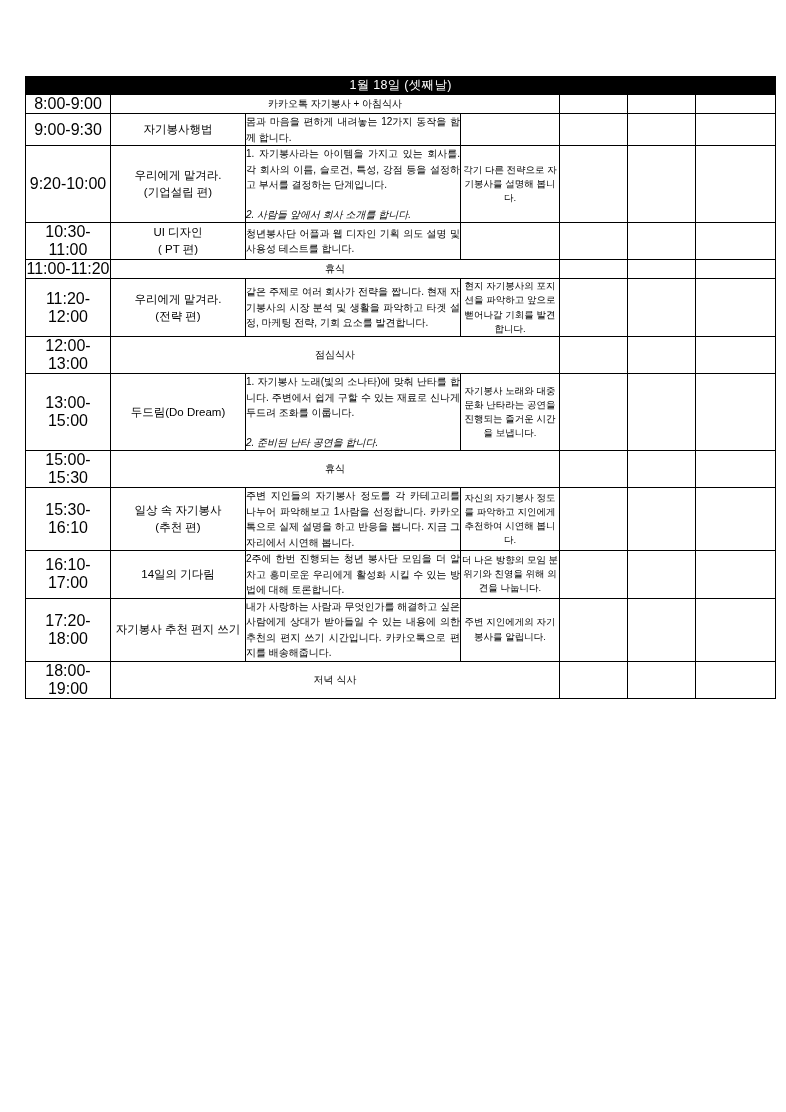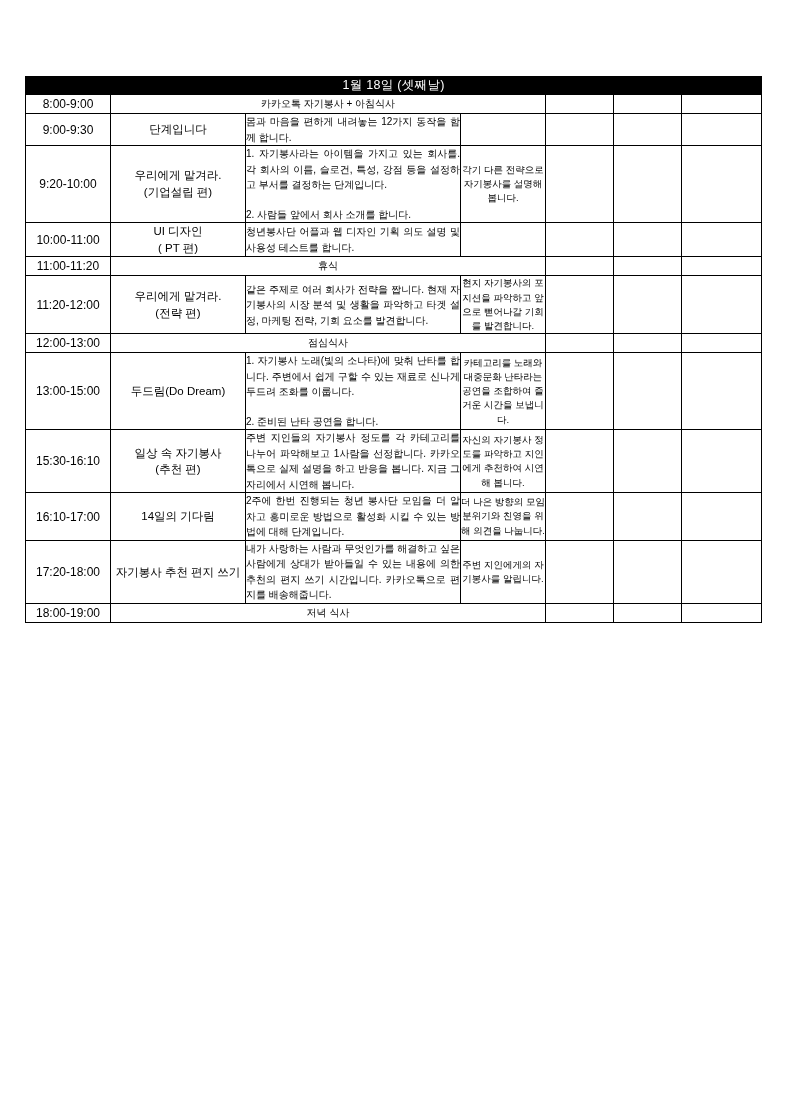--- a/index.html
+++ b/index.html
@@ -40,58 +40,59 @@
     background: #000000;
     color: #ffffff;
     text-align: center;
     font-size: 12.5px;
     padding: 4px 0 5px 0;
     letter-spacing: 0.3px;
   }
   .c-time {
     width: 85px;
     text-align: center;
-    font-size: 12px;
+    font-size: 16px;
     padding: 6px 2px;
   }
   .c-topic {
     width: 135px;
     text-align: center;
     font-size: 11.5px;
     line-height: 1.45;
     padding: 6px 4px;
   }
   .c-desc {
     width: 215px;
     font-size: 10px;
     line-height: 1.55;
     padding: 7px 7px;
     text-align: justify;
   }
   .c-note {
-    width: 85px;
+    width: 99px;
     text-align: center;
     font-size: 9.5px;
     line-height: 1.5;
     padding: 5px 4px;
   }
   .c-blank1 { width: 68px; }
   .c-blank2 { width: 68px; }
   .c-blank3 { width: 80px; }
 
   .full-center {
     text-align: center;
     font-size: 10px;
     padding: 7px 0;
   }
   .desc-p {
     margin: 0;
   }
   .desc-p + .desc-p {
     margin-top: 14px;
+    font-style: italic;
   }
 </style>
 </head>
 <body>
 
 <div class="page">
   <div class="sheet">
     <table class="schedule">
       <colgroup>
         <col class="c-time">
@@ -109,21 +110,21 @@
           <tr>
             <td class="c-time">8:00-9:00</td>
             <td class="full-center" colspan="3">카카오톡 자기봉사 + 아침식사</td>
             <td>&nbsp;</td>
             <td>&nbsp;</td>
             <td>&nbsp;</td>
           </tr>
           <tr>
             <td class="c-time">9:00-9:30</td>
             <td class="c-topic">
-              <div>단계입니다</div>
+              <div>자기봉사행법</div>
             </td>
             <td class="c-desc">
               <p class="desc-p">몸과 마음을 편하게 내려놓는 12가지 동작을 함께 합니다.</p>
             </td>
             <td class="c-note"></td>
             <td>&nbsp;</td>
             <td>&nbsp;</td>
             <td>&nbsp;</td>
           </tr>
           <tr>
@@ -135,21 +136,21 @@
             <td class="c-desc">
               <p class="desc-p">1. 자기봉사라는 아이템을 가지고 있는 회사를. 각 회사의 이름, 슬로건, 특성, 강점 등을 설정하고 부서를 결정하는 단계입니다.</p>
               <p class="desc-p">2. 사람들 앞에서 회사 소개를 합니다.</p>
             </td>
             <td class="c-note">각기 다른 전략으로 자기봉사를 설명해 봅니다.</td>
             <td>&nbsp;</td>
             <td>&nbsp;</td>
             <td>&nbsp;</td>
           </tr>
           <tr>
-            <td class="c-time">10:00-11:00</td>
+            <td class="c-time">10:30-11:00</td>
             <td class="c-topic">
               <div>UI 디자인</div>
               <div>( PT 편)</div>
             </td>
             <td class="c-desc">
               <p class="desc-p">청년봉사단 어플과 웹 디자인 기획 의도 설명 및 사용성 테스트를 합니다.</p>
             </td>
             <td class="c-note"></td>
             <td>&nbsp;</td>
             <td>&nbsp;</td>
@@ -185,21 +186,28 @@
           </tr>
           <tr>
             <td class="c-time">13:00-15:00</td>
             <td class="c-topic">
               <div>두드림(Do Dream)</div>
             </td>
             <td class="c-desc">
               <p class="desc-p">1. 자기봉사 노래(빛의 소나타)에 맞춰 난타를 합니다. 주변에서 쉽게 구할 수 있는 재료로 신나게 두드려 조화를 이룹니다.</p>
               <p class="desc-p">2. 준비된 난타 공연을 합니다.</p>
             </td>
-            <td class="c-note">카테고리를 노래와 대중문화 난타라는 공연을 조합하여 즐거운 시간을 보냅니다.</td>
+            <td class="c-note">자기봉사 노래와 대중문화 난타라는 공연을 진행되는 즐거운 시간을 보냅니다.</td>
+            <td>&nbsp;</td>
+            <td>&nbsp;</td>
+            <td>&nbsp;</td>
+          </tr>
+          <tr>
+            <td class="c-time">15:00-15:30</td>
+            <td class="full-center" colspan="3">휴식</td>
             <td>&nbsp;</td>
             <td>&nbsp;</td>
             <td>&nbsp;</td>
           </tr>
           <tr>
             <td class="c-time">15:30-16:10</td>
             <td class="c-topic">
               <div>일상 속 자기봉사</div>
               <div>(추천 편)</div>
             </td>
@@ -210,21 +218,21 @@
             <td>&nbsp;</td>
             <td>&nbsp;</td>
             <td>&nbsp;</td>
           </tr>
           <tr>
             <td class="c-time">16:10-17:00</td>
             <td class="c-topic">
               <div>14일의 기다림</div>
             </td>
             <td class="c-desc">
-              <p class="desc-p">2주에 한번 진행되는 청년 봉사단 모임을 더 알차고 흥미로운 방법으로 활성화 시킬 수 있는 방법에 대해 단계입니다.</p>
+              <p class="desc-p">2주에 한번 진행되는 청년 봉사단 모임을 더 알차고 흥미로운 우리에게 활성화 시킬 수 있는 방법에 대해 토론합니다.</p>
             </td>
             <td class="c-note">더 나은 방향의 모임 분위기와 친영을 위해 의견을 나눕니다.</td>
             <td>&nbsp;</td>
             <td>&nbsp;</td>
             <td>&nbsp;</td>
           </tr>
           <tr>
             <td class="c-time">17:20-18:00</td>
             <td class="c-topic">
               <div>자기봉사 추천 편지 쓰기</div>

